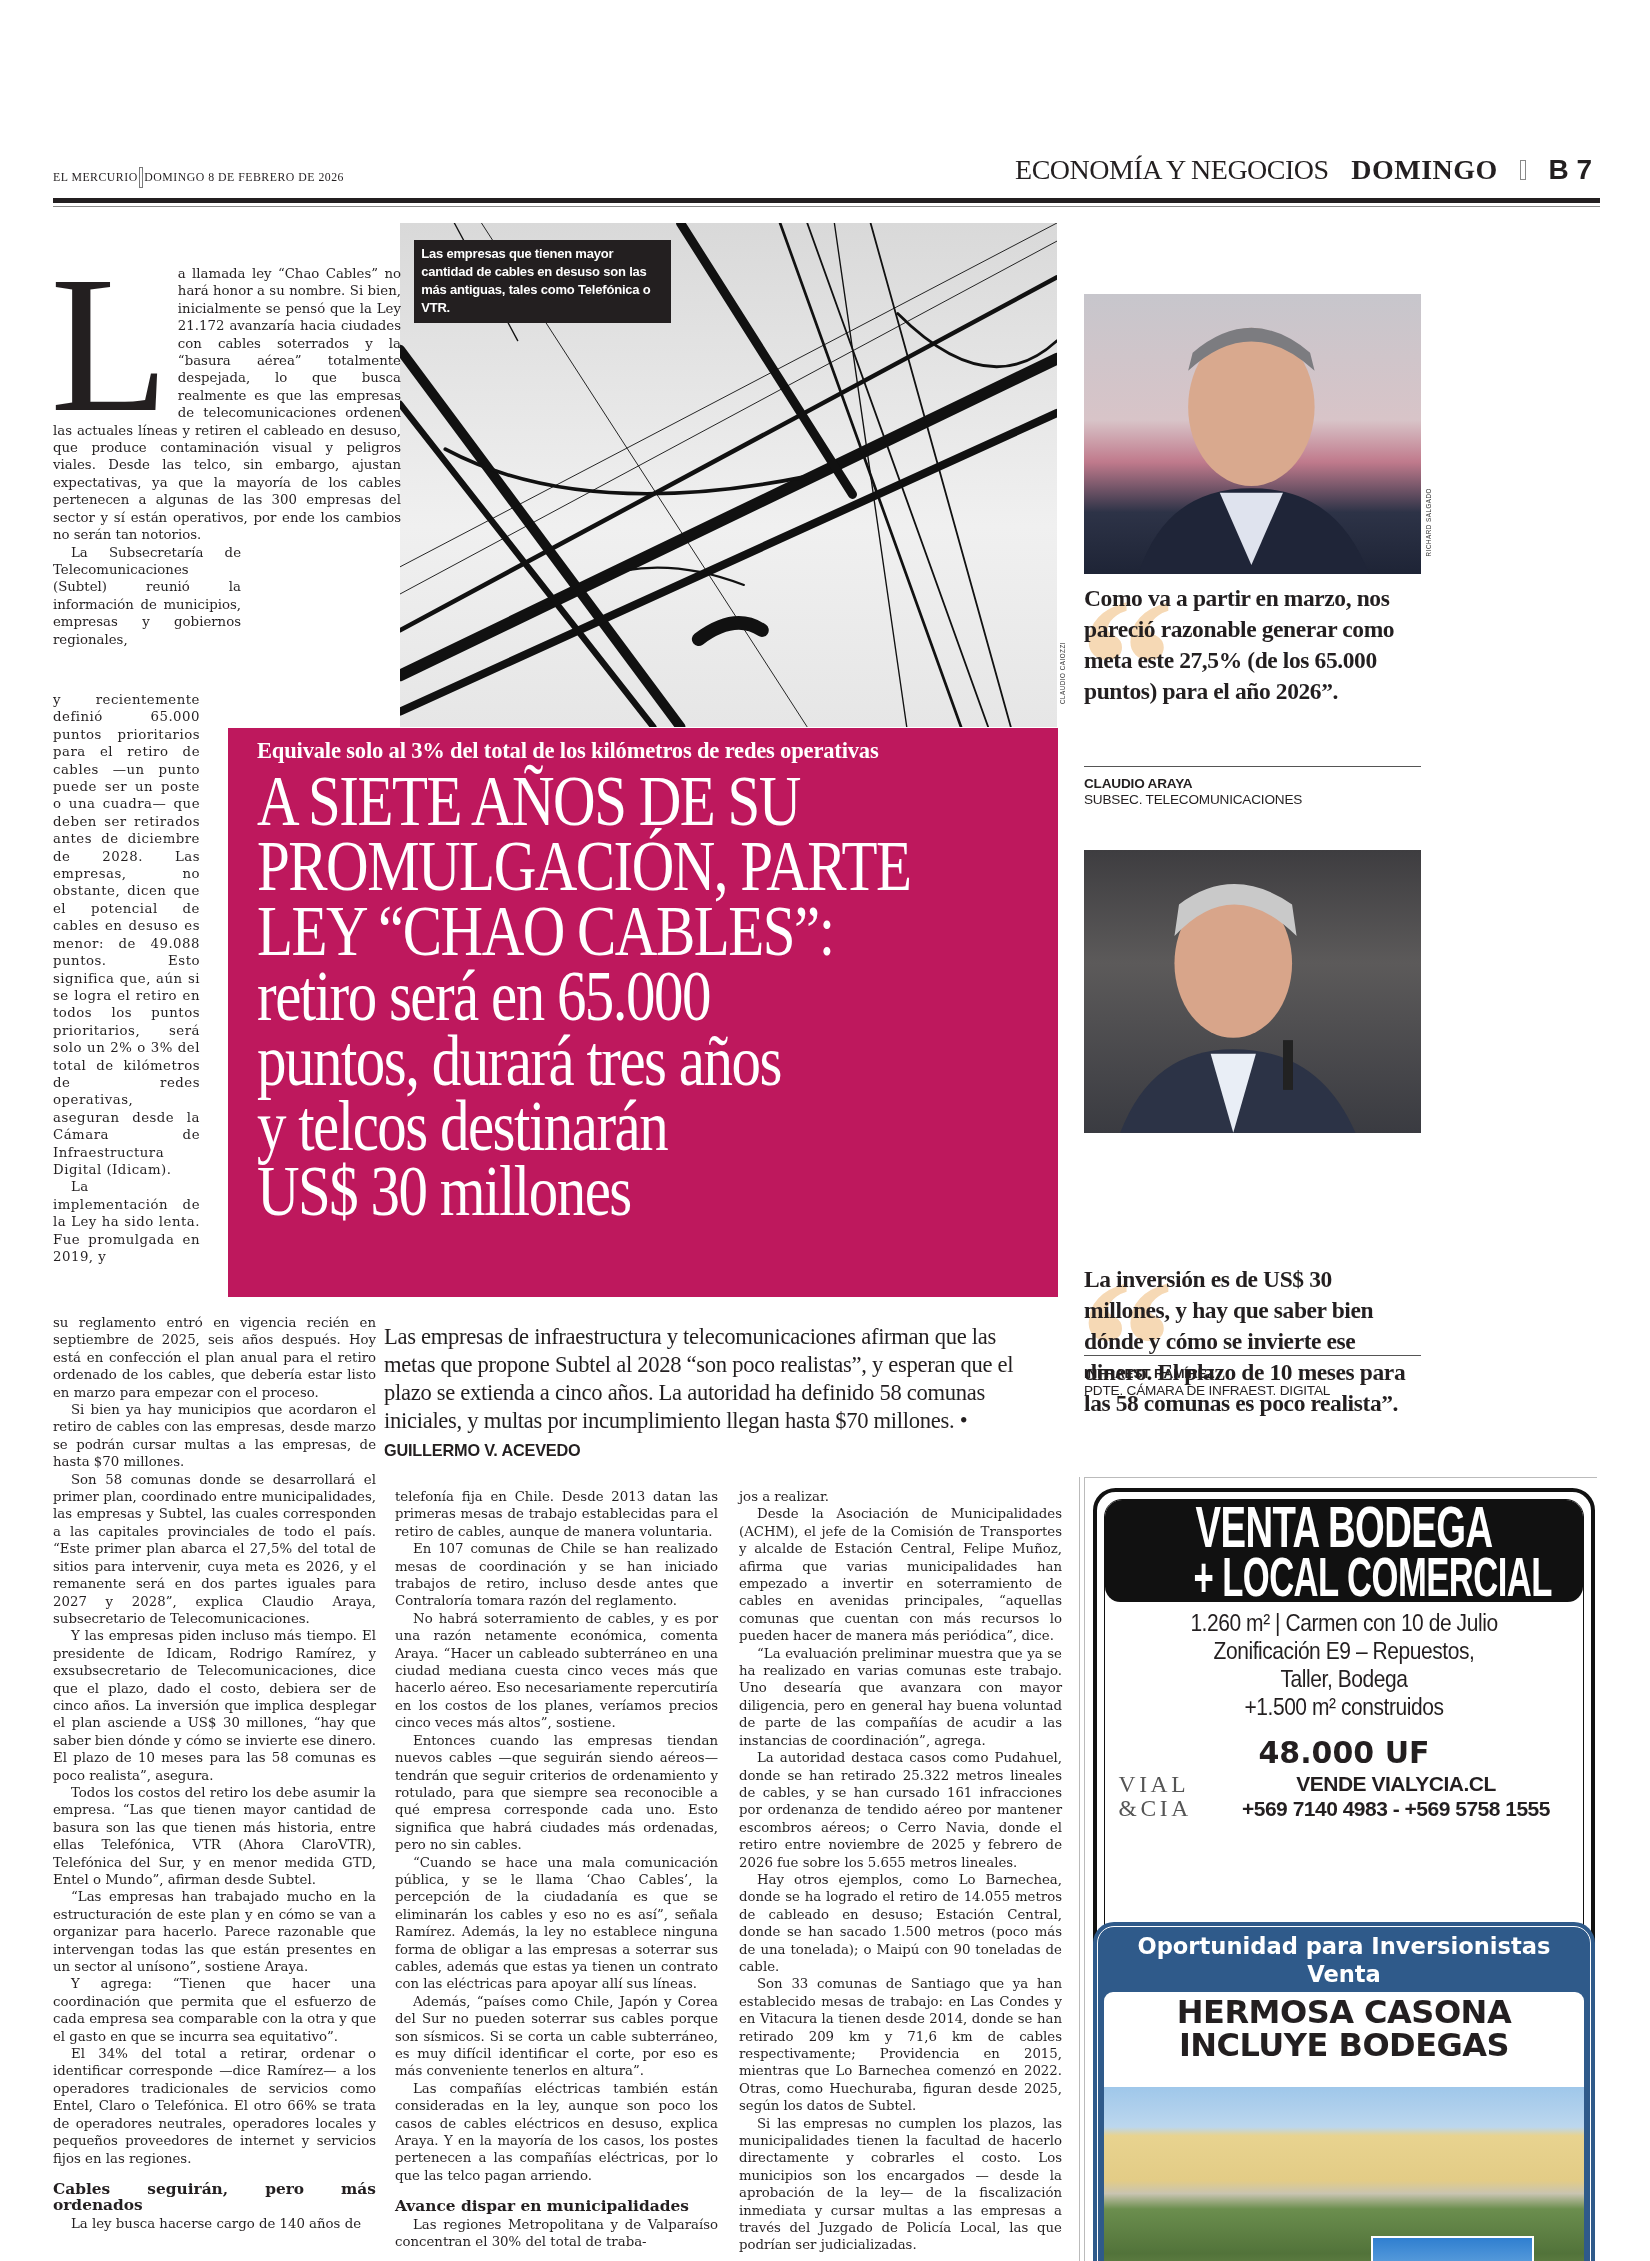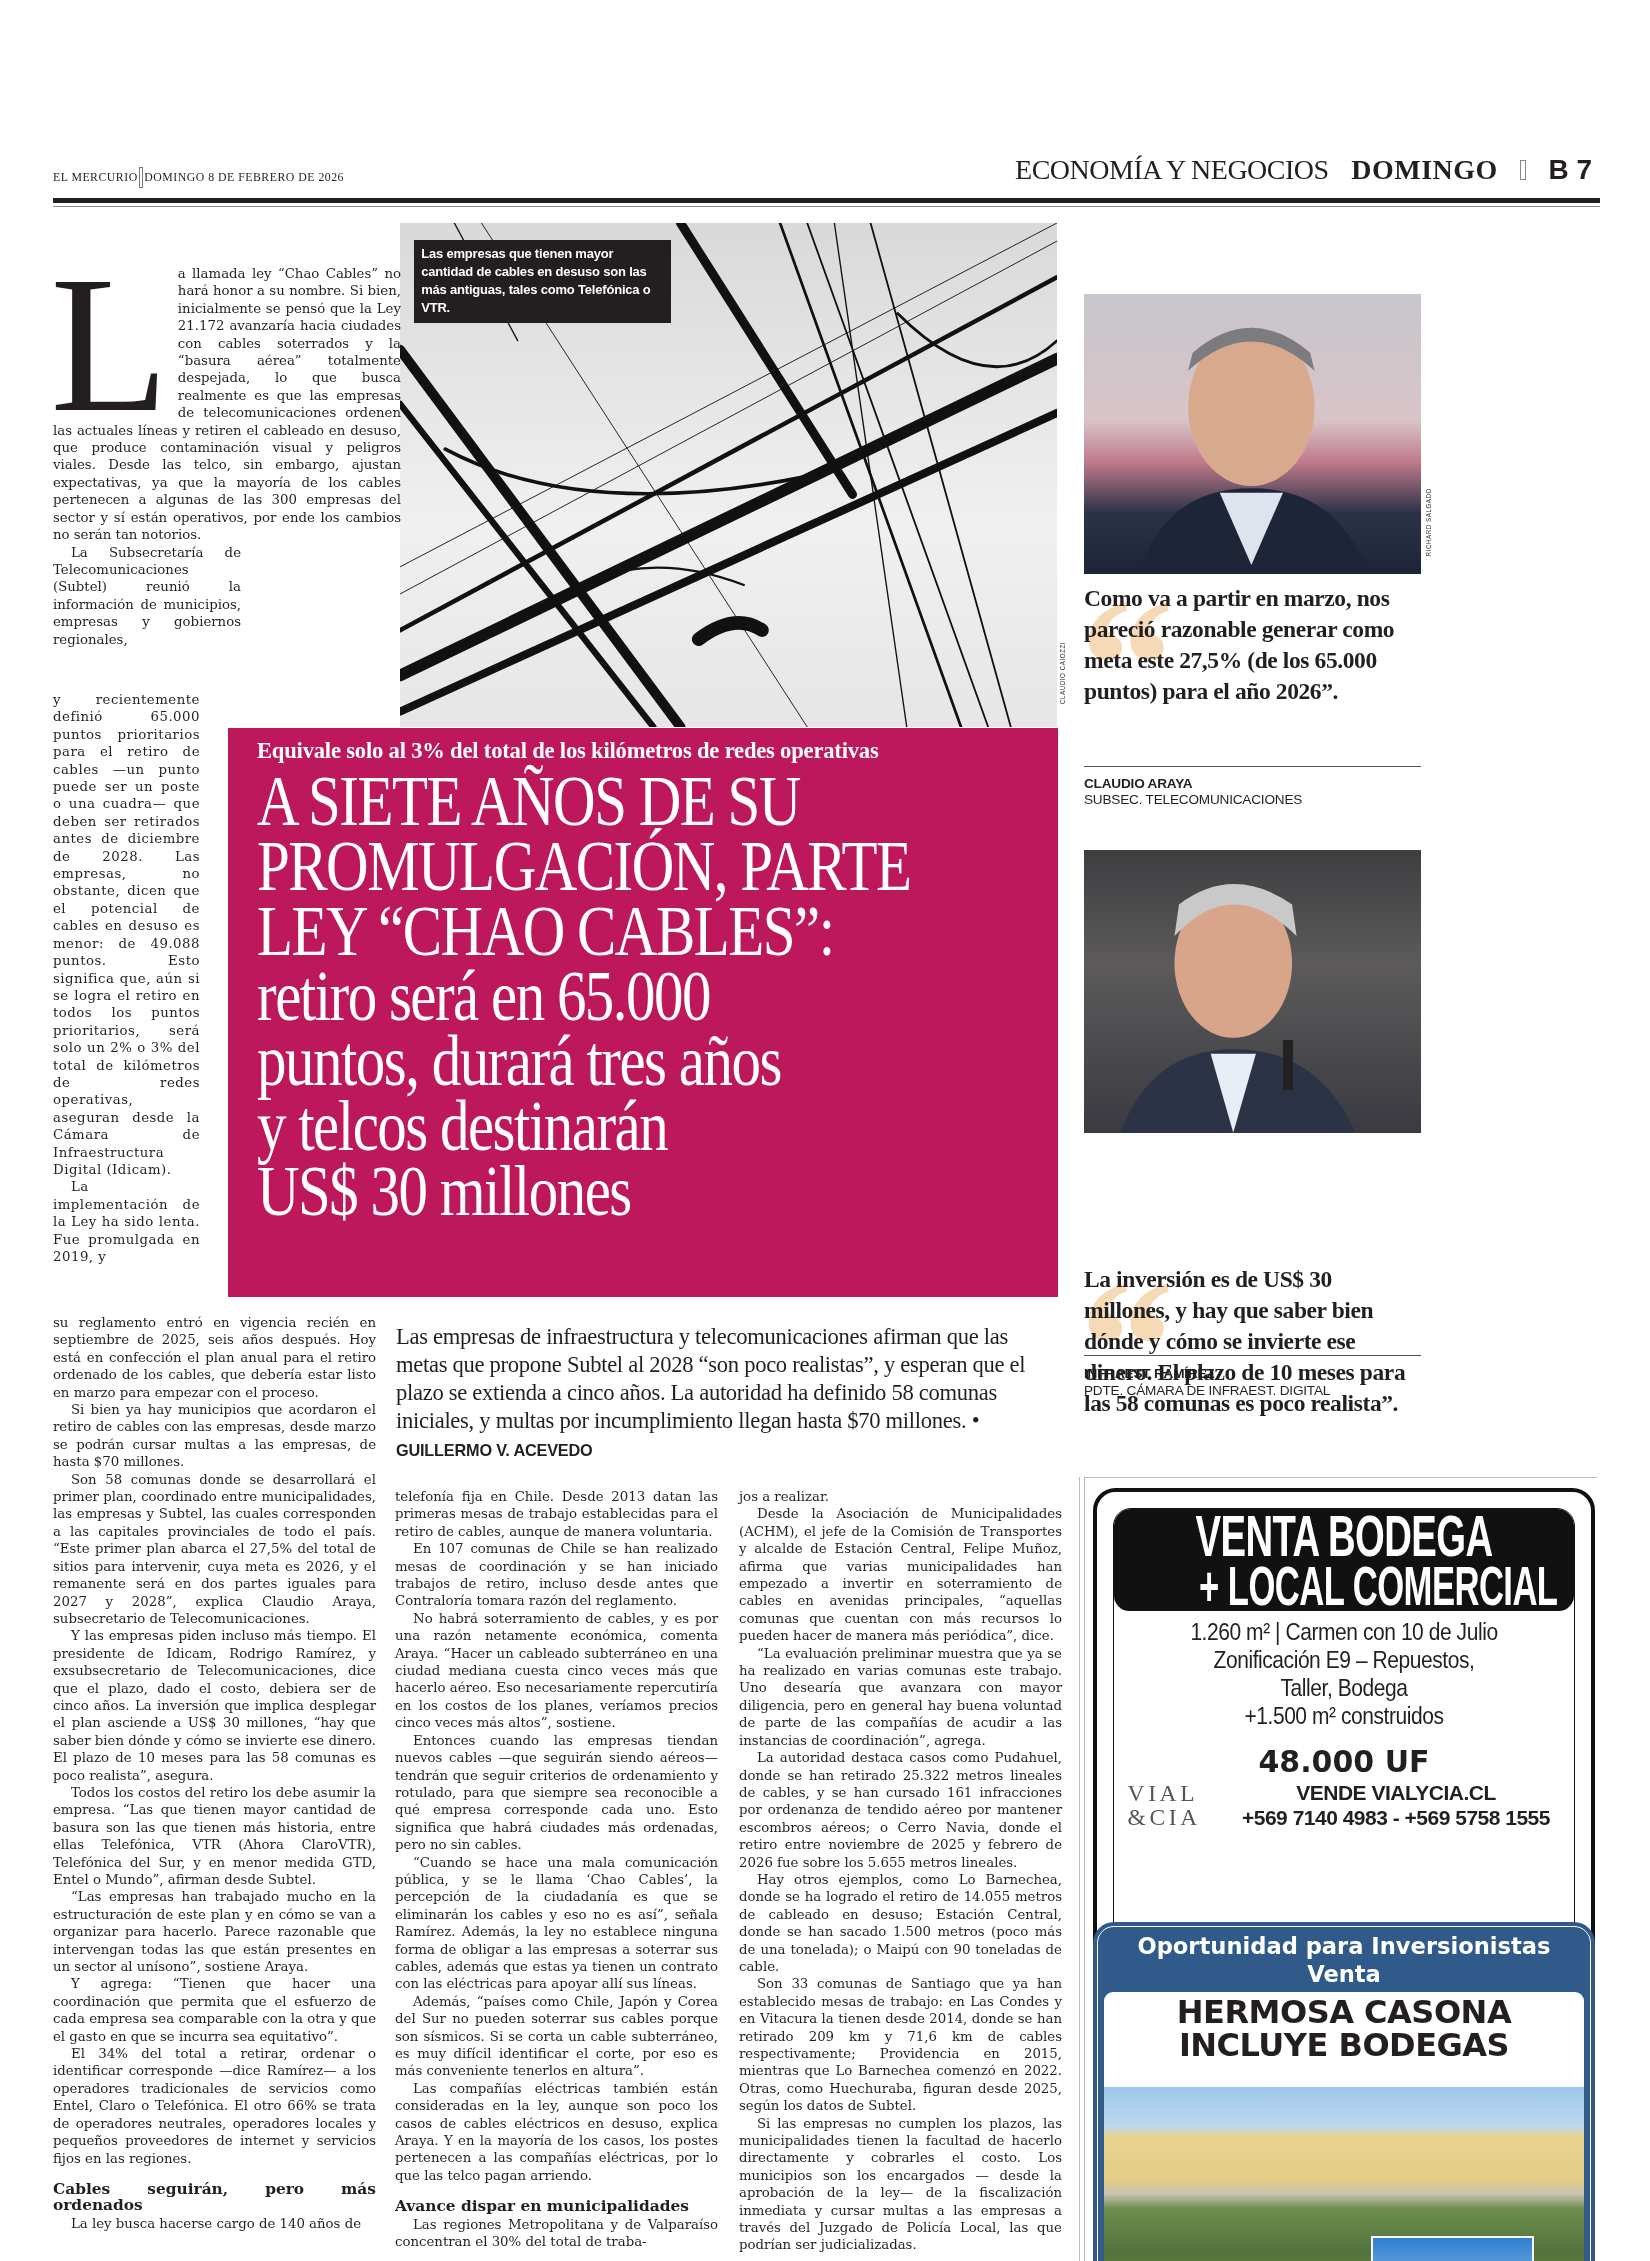--- a/index.html
+++ b/index.html
@@ -24,33 +24,33 @@
 .dropcap{float:left;font-family:"Liberation Serif",serif;font-size:194px;line-height:149px;margin:5.4px 9px 0 -2.7px;height:145px}
 
 .photo{left:400px;top:223px;width:657px;height:504px;background:linear-gradient(180deg,#d9d9d9,#f0f0f0 60%,#e6e6e6);overflow:hidden}
 .photo svg{position:absolute;left:0;top:0}
 .cutline{left:414px;top:240px;width:257px;background:#231f20;color:#fff;font-family:"Liberation Sans",sans-serif;font-weight:bold;font-size:13px;line-height:18px;padding:5.4px 7.2px;letter-spacing:-0.2px}
 .credit-v{writing-mode:vertical-rl;transform:rotate(180deg);font-family:"Liberation Sans",sans-serif;font-size:6.3px;letter-spacing:0.5px;color:#333}
 
 .hbox{left:228px;top:728px;width:830px;height:569px;background:#be185d;color:#fff;padding:9px 0 0 29px}
 .kicker{font-family:"Liberation Serif",serif;font-weight:bold;font-size:22.6px;line-height:27px;letter-spacing:-0.2px}
 .headline{font-family:"Liberation Serif",serif;font-size:71px;line-height:65px;letter-spacing:-1.8px;margin-top:5.4px;transform:scaleX(.83);transform-origin:left top;width:972px}
-.bajada{left:396px;top:1323px;width:651px;font-family:"Liberation Serif",serif;font-size:22.6px;line-height:28px;letter-spacing:-0.3px}
+.bajada{left:384px;top:1323px;width:651px;font-family:"Liberation Serif",serif;font-size:22.6px;line-height:28px;letter-spacing:-0.3px}
 .bajada .by{font-family:"Liberation Sans",sans-serif;font-weight:bold;font-size:16.3px;letter-spacing:-0.2px}
 
 .qphoto{overflow:hidden}
 .quote{font-family:"Liberation Serif",serif;font-weight:bold;font-size:23.5px;line-height:31px;letter-spacing:-0.4px;position:relative}
 .quote .mark{position:absolute;left:-4.5px;top:13.6px;font-size:190px;line-height:136px;color:#f6d9b5;z-index:0;font-family:"Liberation Serif",serif}
 .quote span.t{position:relative;z-index:1}
 .qrule{height:1.4px;background:#555}
 .qname{font-family:"Liberation Sans",sans-serif;font-weight:bold;font-size:13.6px;letter-spacing:-0.2px}
 .qrole{font-family:"Liberation Sans",sans-serif;font-size:13.6px;letter-spacing:-0.2px}
 
 .ad-frame{left:1084px;top:1477px;width:513px;height:1058px;border:0.9px solid #bbb;border-right:none;border-bottom:none}
-.ad1{left:1093px;top:1488px;width:502px;height:549px;border:4.1px solid #111;border-radius:22.6px;padding:16px}
+.ad1{left:1093px;top:1488px;width:502px;height:549px;border:4.1px solid #111;border-radius:22.6px;padding:7px}
 .ad1 .in{border:1.4px solid #111;border-radius:18px;height:100%;background:#fff;overflow:hidden}
 .ad1 .top{background:#111;color:#fff;text-align:center;font-family:"Liberation Sans",sans-serif;font-weight:bold;height:102px;border-radius:0 0 15.4px 15.4px;padding-top:0}
 .ad1 .top .l1{font-size:58px;line-height:53px;transform:scaleX(.66);letter-spacing:-0.9px;white-space:nowrap}
 .ad1 .top .l2{font-size:55px;line-height:48px;transform:scaleX(.63);letter-spacing:-0.9px;white-space:nowrap}
 .ad1 .mid{text-align:center;font-family:"Liberation Sans",sans-serif;font-size:24.4px;line-height:28px;padding-top:7.2px;letter-spacing:-0.5px}
 .ad1 .mid div{transform:scaleX(.86)}
 .ad1 .price{font-family:"DejaVu Sans",sans-serif;font-weight:bold;font-size:30px;line-height:36px;text-align:center;margin-top:14px}
 .ad1 .foot{display:flex;align-items:center;padding:0 13.6px}
 .ad1 .logo{font-family:"Liberation Serif",serif;font-size:23.5px;line-height:24.4px;color:#555;letter-spacing:3.6px;width:104px}
 .ad1 .contact{font-family:"Liberation Sans",sans-serif;font-weight:bold;font-size:21px;line-height:25px;text-align:center;flex:1;letter-spacing:-0.5px}

